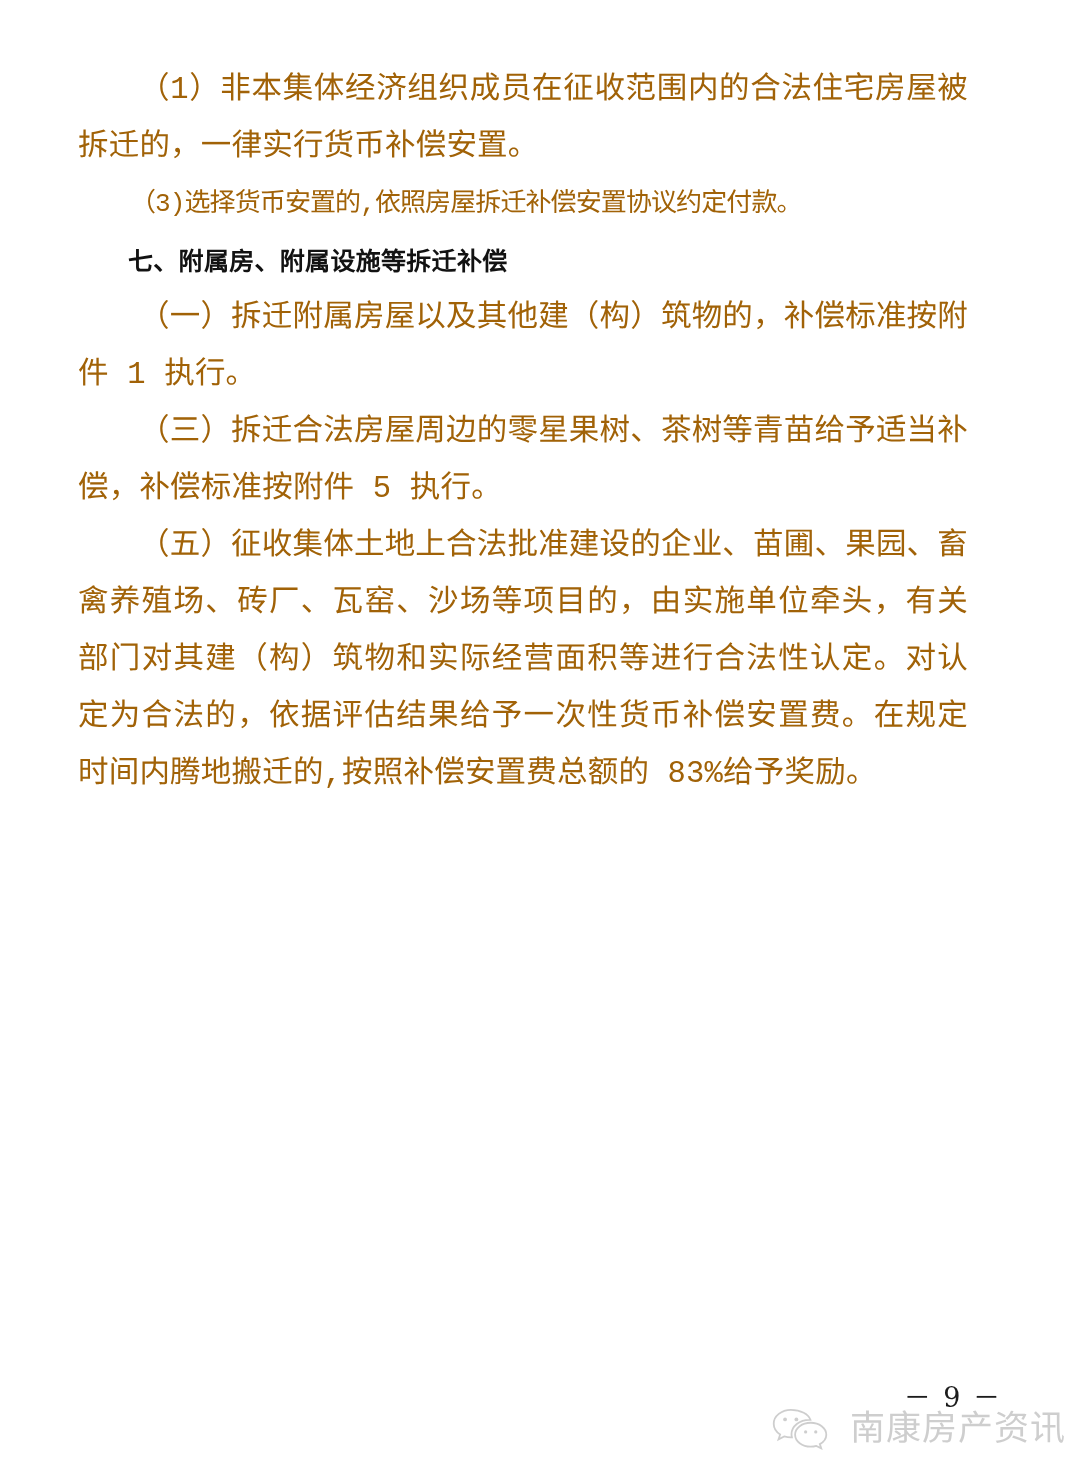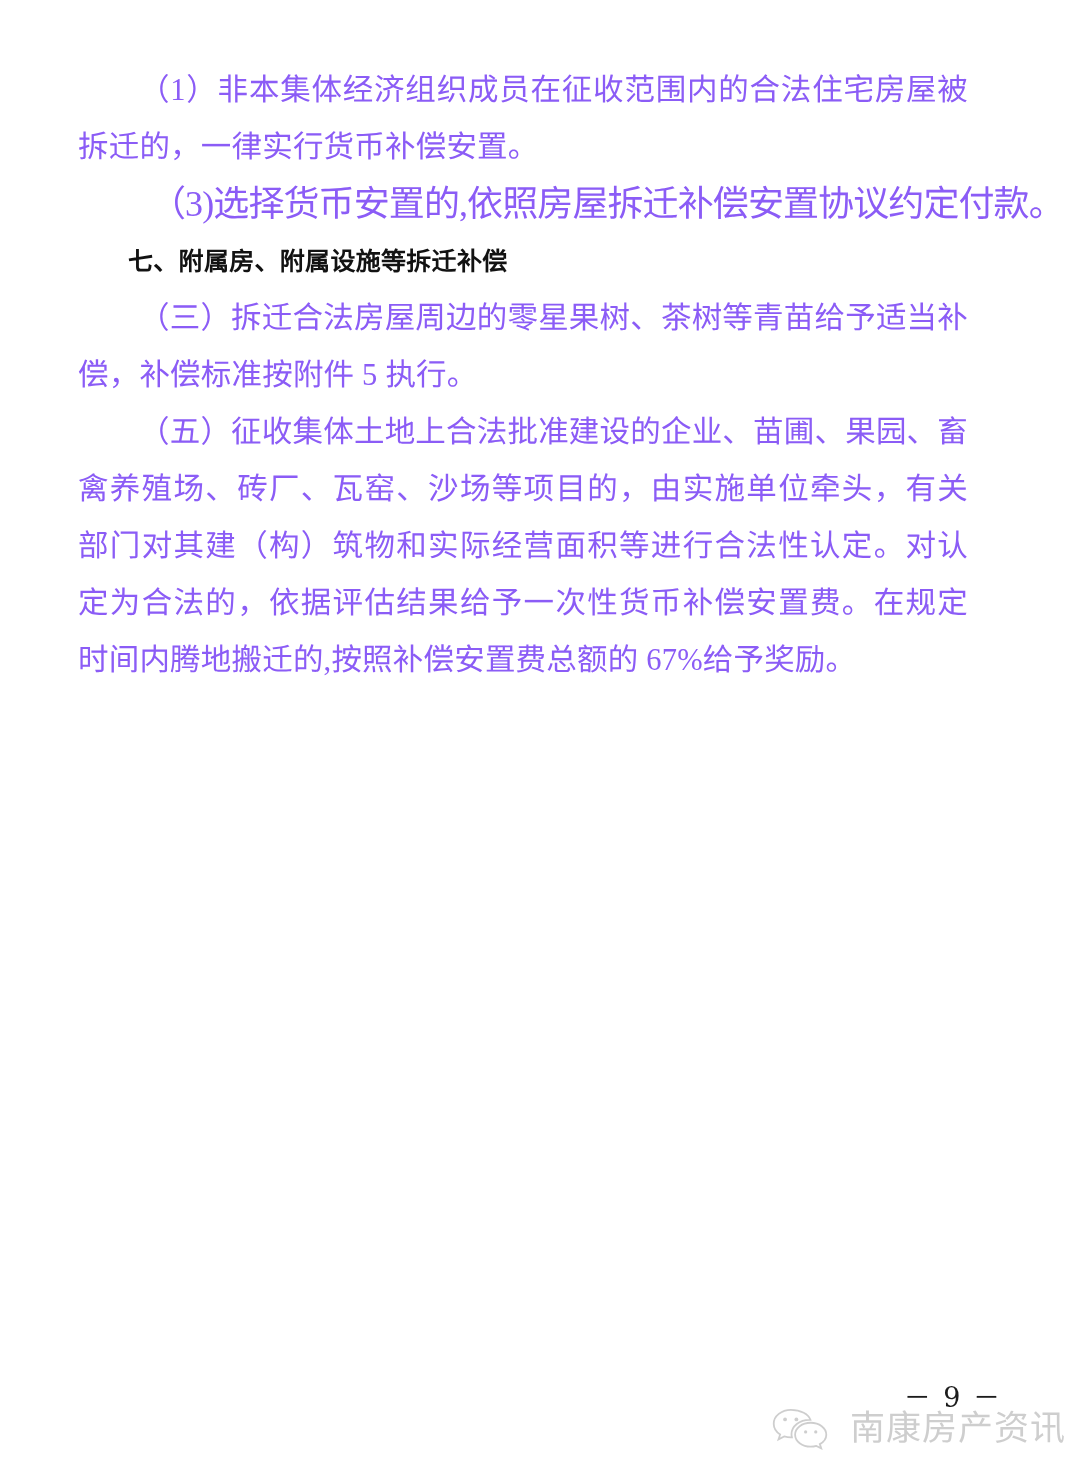--- a/index.html
+++ b/index.html
@@ -16,35 +16,35 @@
     overflow: hidden;
     box-sizing: border-box;
   }
   .doc-body {
     position: absolute;
     left: 78px;
     top: 62px;
     width: 890px;
   }
   .para {
-    font-family: Liberation Serif, serif;
+    font-family: Liberation Mono, monospace;
     font-size: 30.5px;
     line-height: 57px;
-    color: #8b5cf6;
+    color: #a16207;
     text-align: justify;
     text-justify: inter-ideograph;
     text-indent: 2em;
     margin: 0 0 0 0;
     letter-spacing: 0.2px;
     white-space: normal;
   }
   .para.tight {
     text-indent: 2em;
     letter-spacing: -0.9px;
-    font-size: 36px;
+    font-size: 26px;
     white-space: nowrap;
   }
   .heading {
     font-family: "DejaVu Sans", "Liberation Sans", sans-serif;
     font-weight: 700;
     font-size: 25px;
     line-height: 57px;
     color: #121212;
     text-indent: 2em;
     margin: 0;
@@ -92,22 +92,23 @@
 </style>
 </head>
 <body>
 
 <div class="page">
 
   <div class="doc-body">
     <p class="para">（1）非本集体经济组织成员在征收范围内的合法住宅房屋被拆迁的，一律实行货币补偿安置。</p>
     <p class="para tight">（3)选择货币安置的,依照房屋拆迁补偿安置协议约定付款。</p>
     <p class="heading">七、附属房、附属设施等拆迁补偿</p>
+    <p class="para">（一）拆迁附属房屋以及其他建（构）筑物的，补偿标准按附件 1 执行。</p>
     <p class="para">（三）拆迁合法房屋周边的零星果树、茶树等青苗给予适当补偿，补偿标准按附件 5 执行。</p>
-    <p class="para">（五）征收集体土地上合法批准建设的企业、苗圃、果园、畜禽养殖场、砖厂、瓦窑、沙场等项目的，由实施单位牵头，有关部门对其建（构）筑物和实际经营面积等进行合法性认定。对认定为合法的，依据评估结果给予一次性货币补偿安置费。在规定时间内腾地搬迁的,按照补偿安置费总额的 67%给予奖励。</p>
+    <p class="para">（五）征收集体土地上合法批准建设的企业、苗圃、果园、畜禽养殖场、砖厂、瓦窑、沙场等项目的，由实施单位牵头，有关部门对其建（构）筑物和实际经营面积等进行合法性认定。对认定为合法的，依据评估结果给予一次性货币补偿安置费。在规定时间内腾地搬迁的,按照补偿安置费总额的 83%给予奖励。</p>
   </div>
 
   <div class="footer">
     <div class="page-number">－ 9 －</div>
     <div class="watermark">
       <span>
         <svg class="wechat-icon" viewBox="0 0 64 48" xmlns="http://www.w3.org/2000/svg" aria-hidden="true">
           <path d="M22 4C11.5 4 3 10.8 3 19.2c0 4.8 2.8 9.1 7.1 11.9l-1.8 5.4 6.3-3.2c2.3.7 4.8 1.1 7.4 1.1h1.1c-.3-1.1-.5-2.2-.5-3.4C22.6 22 31.5 15 42.5 15h1C41.7 8.6 32.7 4 22 4z" fill="none" stroke="#8d8d8d" stroke-width="2"></path>
           <circle cx="15.5" cy="14.5" r="2.1" fill="#8d8d8d"></circle>
           <circle cx="28" cy="14.5" r="2.1" fill="#8d8d8d"></circle>

